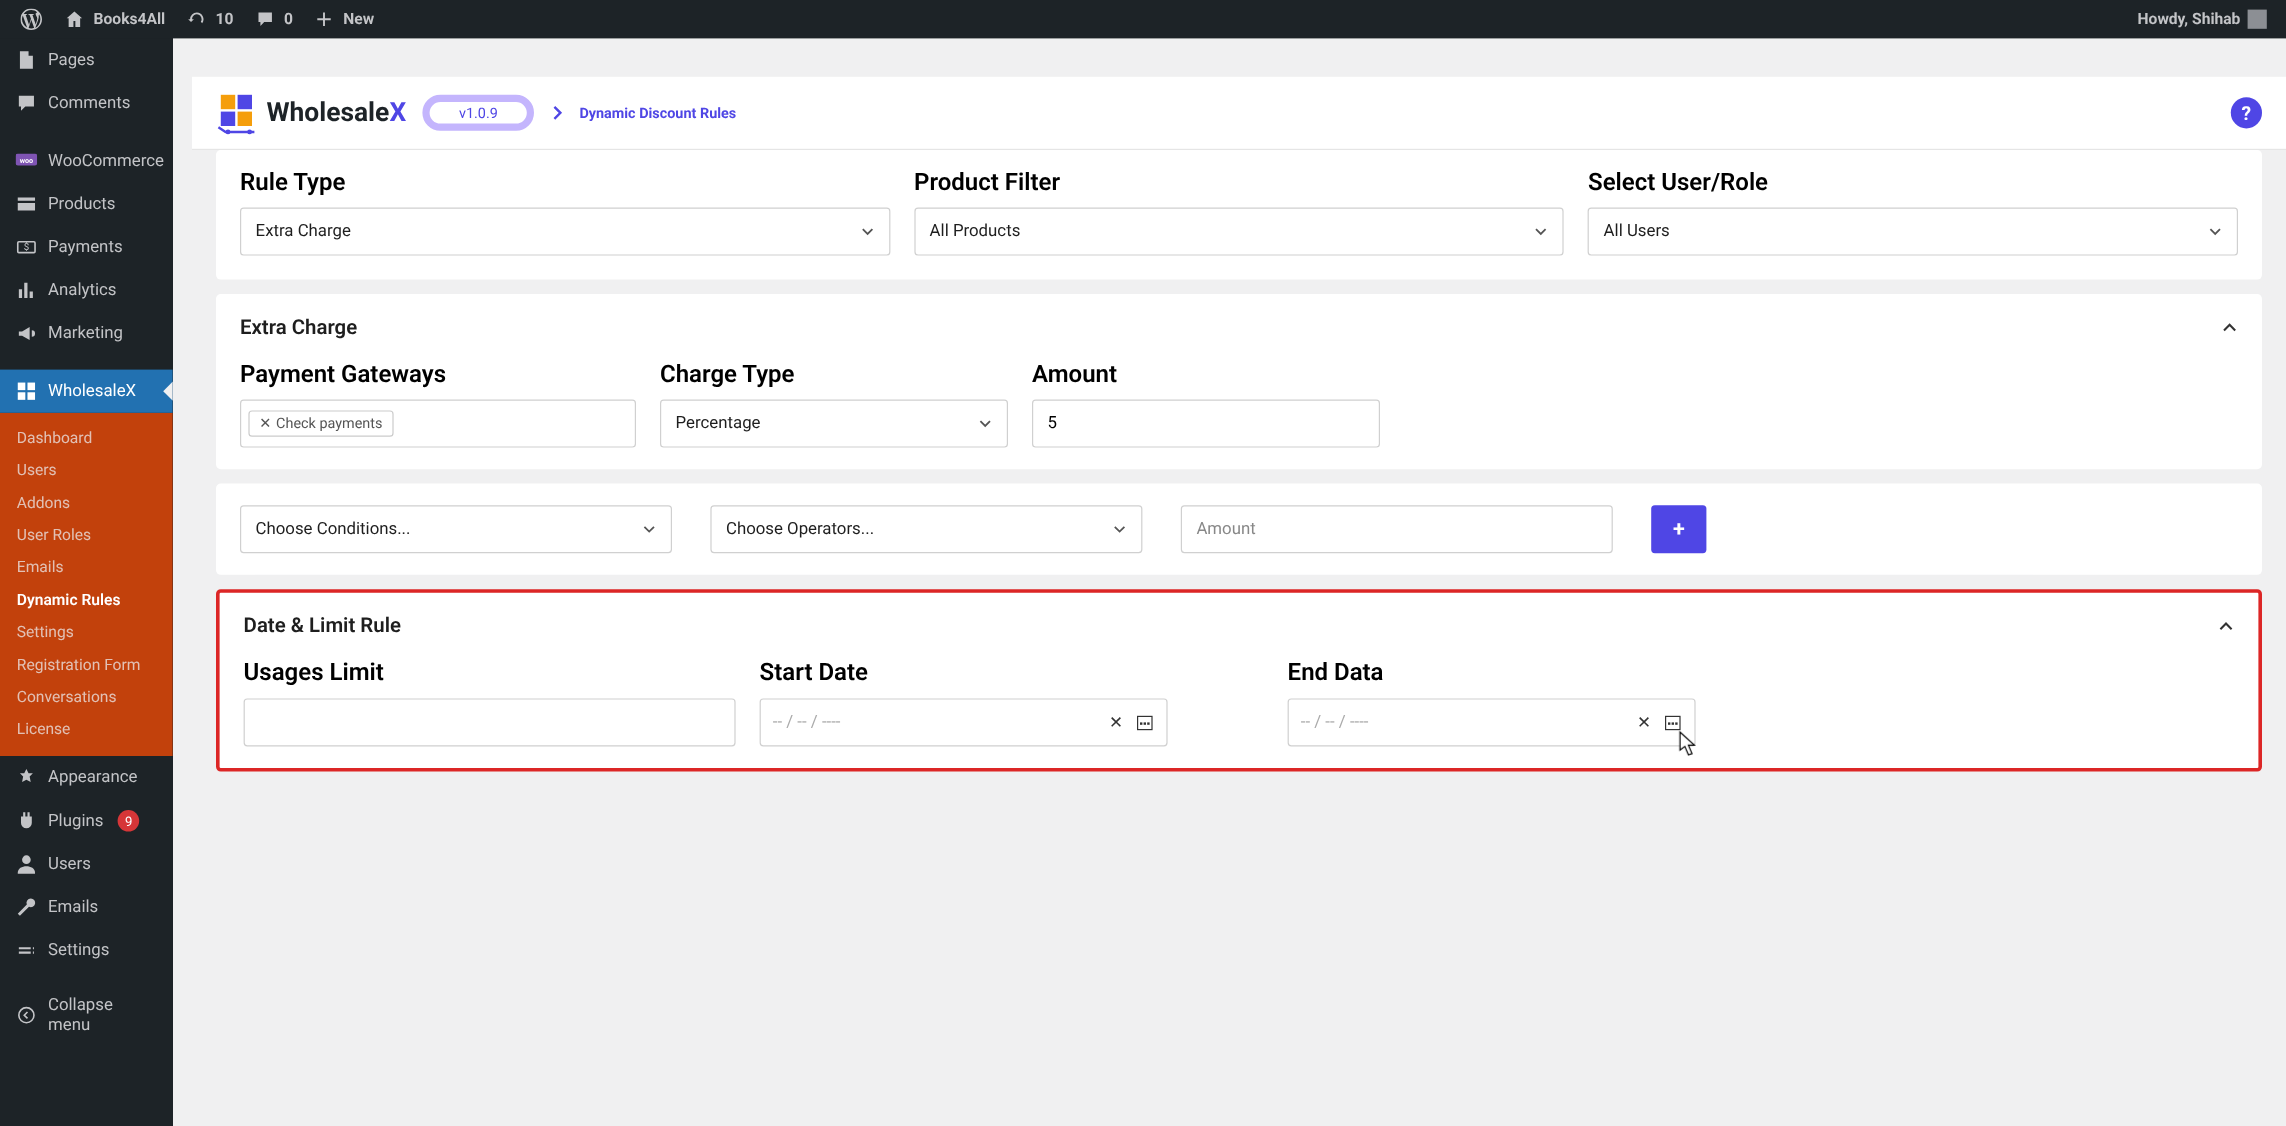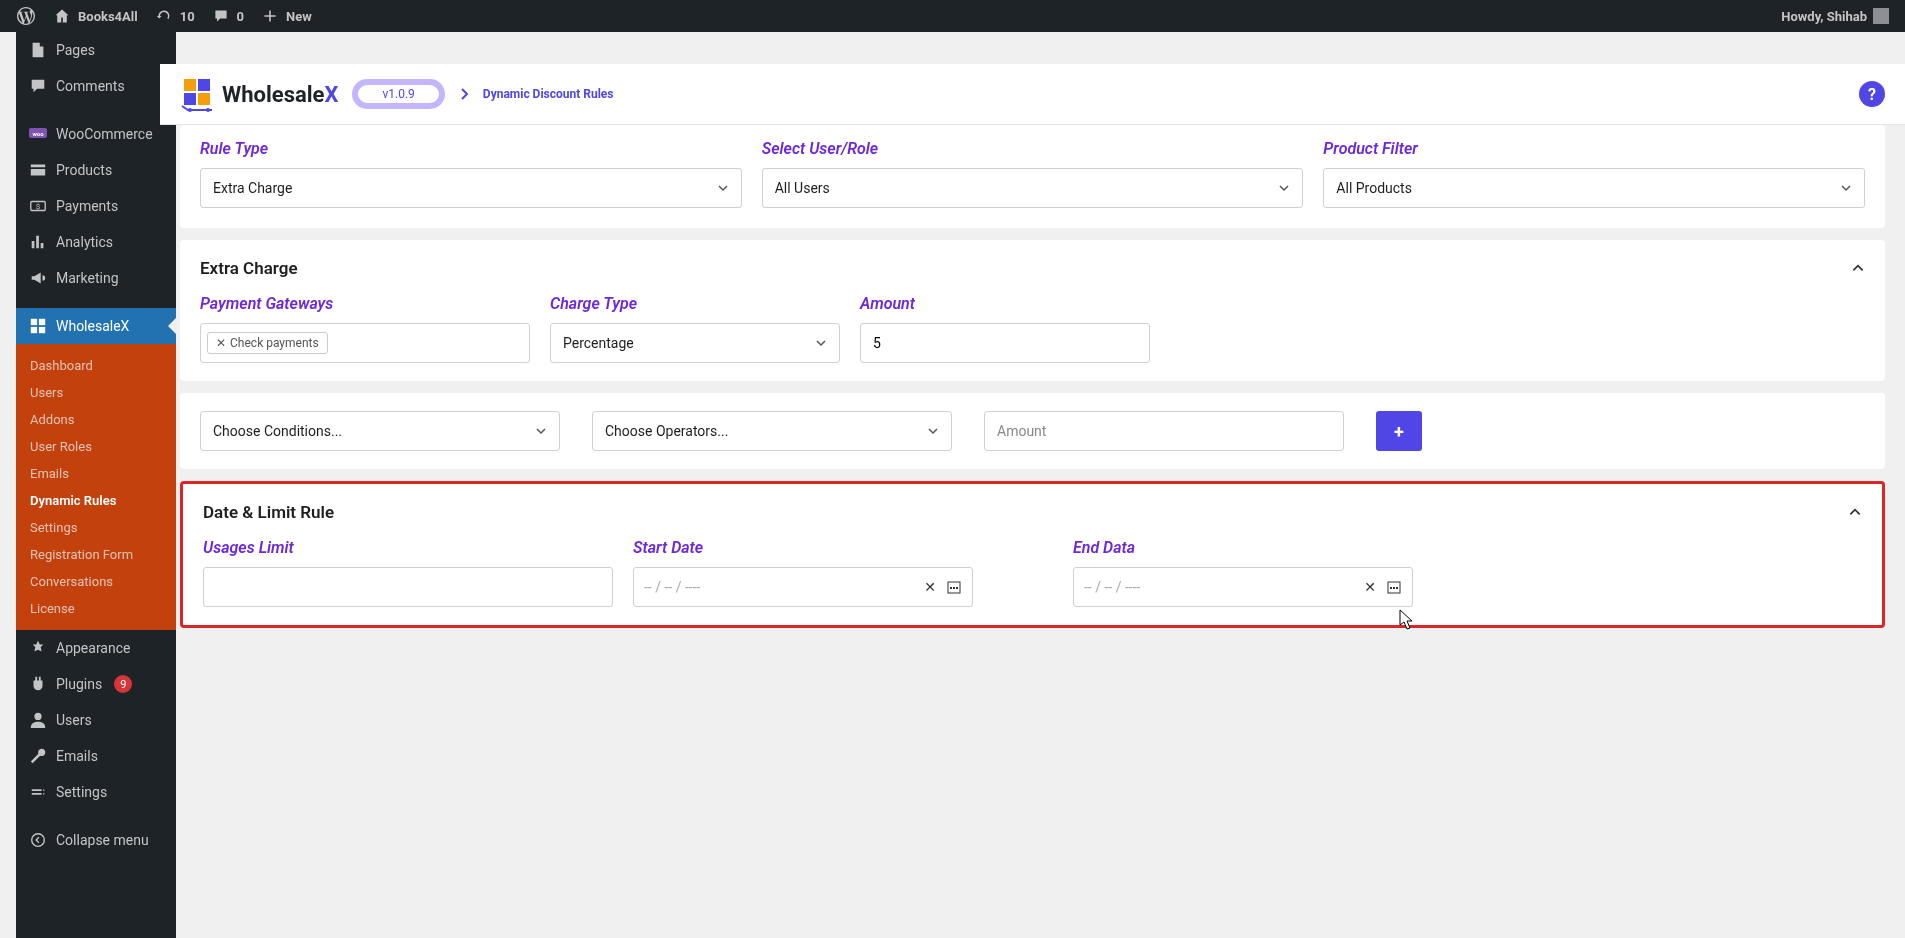--- a/index.html
+++ b/index.html
@@ -6,21 +6,21 @@
 body { background: #f0f0f1; overflow: hidden; }
 
 
 .admin-bar { background: #1d2327; color: #c3c4c7; height: 32px; display: flex; align-items: center; justify-content: space-between; padding: 0 8px; font-size: 13px; font-weight: bold; }
 .admin-bar-left, .admin-bar-right { display: flex; align-items: center; gap: 0; }
 .admin-bar-item { display: flex; align-items: center; gap: 6px; padding: 0 8px; height: 32px; cursor: pointer; }
 .ab-icon { width: 20px; height: 20px; display: flex; align-items: center; justify-content: center; }
 .ab-avatar { width: 16px; height: 16px; background: #8c8f94; }
 
 
-.sidebar { position: fixed; left: 0; top: 32px; bottom: 0; width: 160px; background: #1d2327; color: #c3c4c7; overflow-y: auto; font-size: 14px; margin-left: 16px; }
+.sidebar { position: fixed; left: 0; top: 32px; bottom: 0; width: 144px; background: #1d2327; color: #c3c4c7; overflow-y: auto; font-size: 14px; }
 .menu-item { display: flex; align-items: center; gap: 8px; padding: 8px 12px; cursor: pointer; }
 .menu-item.current { background: #2271b1; color: #fff; position: relative; }
 .menu-item.current::after { content: ''; position: absolute; right: 0; top: 50%; transform: translateY(-50%); border: 8px solid transparent; border-right-color: #f0f0f1; }
 .menu-icon { width: 20px; height: 20px; display: flex; align-items: center; justify-content: center; flex-shrink: 0; }
 .submenu { background: #c2410c; padding: 8px 0; }
 .submenu-item { padding: 6px 12px 6px 14px; cursor: pointer; font-size: 13px; color: rgba(240,246,252,.7); }
 .submenu-item.current { color: #fff; font-weight: 600; }
 .menu-badge { background: #d63638; color: #fff; border-radius: 9px; padding: 0 6px; font-size: 11px; min-width: 18px; height: 18px; display: inline-flex; align-items: center; justify-content: center; margin-left: 4px; }
 
 
@@ -40,21 +40,21 @@
 .panel { background: #fff; border-radius: 4px; padding: 18px 20px; margin-top: 0; }
 .panel + .panel { margin-top: 12px; }
 .panel.highlight { border: 3px solid #dc2626; }
 
 .panel-header { display: flex; align-items: center; justify-content: space-between; margin-bottom: 16px; }
 .panel-title { font-size: 17px; font-weight: 600; color: #1e1e1e; }
 .collapse-icon { cursor: pointer; }
 
 .row { display: flex; gap: 20px; }
 .col { flex: 1; }
-.field-label { font-size: 16px; font-weight: 600; color: #6d28d9; margin-bottom: 10px; display: block; font-style: italic; }
+.field-label { font-size: 20px; font-weight: 600; color: #000000; margin-bottom: 10px; display: block; }
 .selectish, .inputish { width: 100%; height: 40px; border: 1px solid #d0d0d0; border-radius: 3px; padding: 0 12px; background: #fff; font-size: 14px; color: #1e1e1e; display: flex; align-items: center; justify-content: space-between; }
 .selectish .caret { color: #555; }
 .inputish input { border: none; outline: none; width: 100%; height: 100%; font-size: 14px; background: transparent; }
 .inputish input::placeholder { color: #888; }
 
 .tag-box { width: 100%; min-height: 40px; border: 1px solid #d0d0d0; border-radius: 3px; padding: 6px; background: #fff; display: flex; gap: 6px; align-items: center; }
 .tag { border: 1px solid #ccc; border-radius: 3px; padding: 3px 8px; font-size: 12px; color: #555; display: flex; align-items: center; gap: 4px; }
 
 .cond-row { display: flex; gap: 32px; align-items: flex-end; }
 .cond-row .selectish { flex: 1; max-width: 360px; }
@@ -296,34 +296,34 @@
           <div class="selectish">
               <span>Extra Charge</span>
               <span class="caret">
                 <svg width="12" height="12" viewBox="0 0 12 12" fill="none" stroke="currentColor" stroke-width="1.5">
                   <path d="M2 4l4 4 4-4"></path>
                 </svg>
               </span>
             </div>
         </div>
         <div class="col">
-          <span class="field-label">Select User/Role</span>
+          <span class="field-label">Product Filter</span>
           <div class="selectish">
-              <span>All Users</span>
+              <span>All Products</span>
               <span class="caret">
                 <svg width="12" height="12" viewBox="0 0 12 12" fill="none" stroke="currentColor" stroke-width="1.5">
                   <path d="M2 4l4 4 4-4"></path>
                 </svg>
               </span>
             </div>
         </div>
         <div class="col">
-          <span class="field-label">Product Filter</span>
+          <span class="field-label">Select User/Role</span>
           <div class="selectish">
-              <span>All Products</span>
+              <span>All Users</span>
               <span class="caret">
                 <svg width="12" height="12" viewBox="0 0 12 12" fill="none" stroke="currentColor" stroke-width="1.5">
                   <path d="M2 4l4 4 4-4"></path>
                 </svg>
               </span>
             </div>
         </div>
       </div>
     </div>
 

